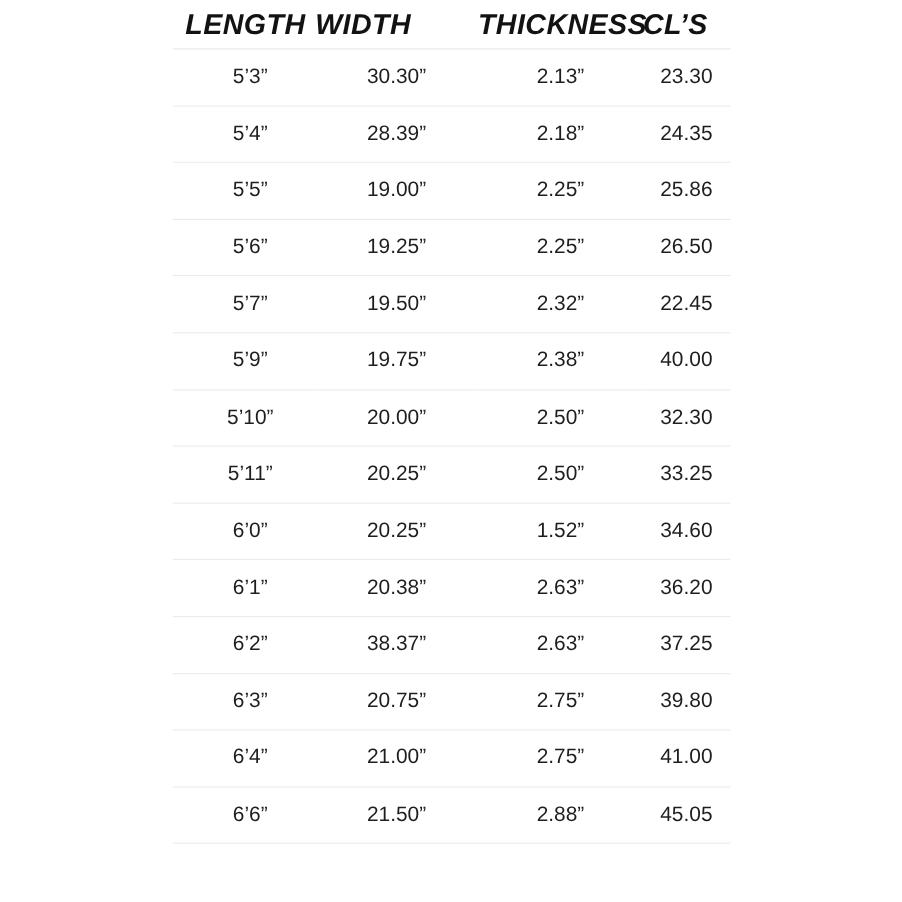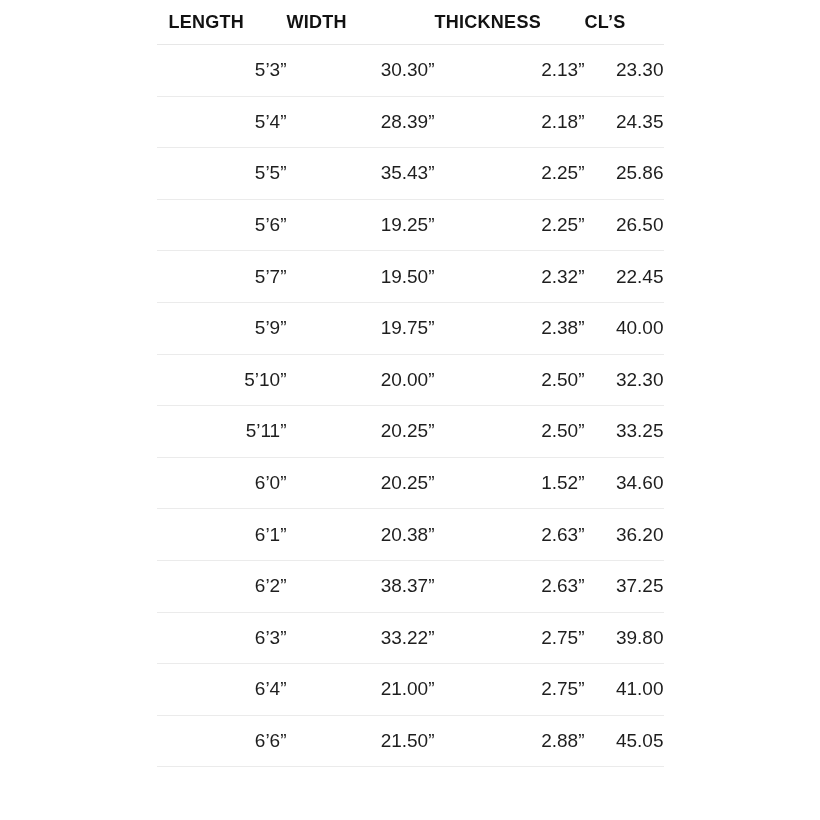--- a/index.html
+++ b/index.html
@@ -24,29 +24,30 @@
     table-layout: fixed;
   }
   col.c1 { width: 130px; }
   col.c2 { width: 148px; }
   col.c3 { width: 150px; }
   col.c4 { width: 79px; }
   th {
     text-align: left;
     vertical-align: middle;
     font-weight: 700;
-    font-size: 18px;
+    font-size: 26px;
     letter-spacing: 0.015em;
     color: #121212;
     height: 44px;
     padding: 0;
     border-bottom: 1px solid #e7e7e7;
+    font-style: italic;
   }
   td {
-    text-align: right;
+    text-align: center;
     vertical-align: middle;
     font-size: 19px;
     font-weight: 400;
     color: #1e1e1e;
     height: 50.6px;
     padding: 0;
     border-bottom: 1px solid #ebebeb;
   }
   th:first-child, td:first-child {
     padding-left: 12px;
@@ -79,21 +80,21 @@
           <td>23.30</td>
         </tr>
         <tr>
           <td>5’4”</td>
           <td>28.39”</td>
           <td>2.18”</td>
           <td>24.35</td>
         </tr>
         <tr>
           <td>5’5”</td>
-          <td>35.43”</td>
+          <td>19.00”</td>
           <td>2.25”</td>
           <td>25.86</td>
         </tr>
         <tr>
           <td>5’6”</td>
           <td>19.25”</td>
           <td>2.25”</td>
           <td>26.50</td>
         </tr>
         <tr>
@@ -133,21 +134,21 @@
           <td>36.20</td>
         </tr>
         <tr>
           <td>6’2”</td>
           <td>38.37”</td>
           <td>2.63”</td>
           <td>37.25</td>
         </tr>
         <tr>
           <td>6’3”</td>
-          <td>33.22”</td>
+          <td>20.75”</td>
           <td>2.75”</td>
           <td>39.80</td>
         </tr>
         <tr>
           <td>6’4”</td>
           <td>21.00”</td>
           <td>2.75”</td>
           <td>41.00</td>
         </tr>
         <tr>

